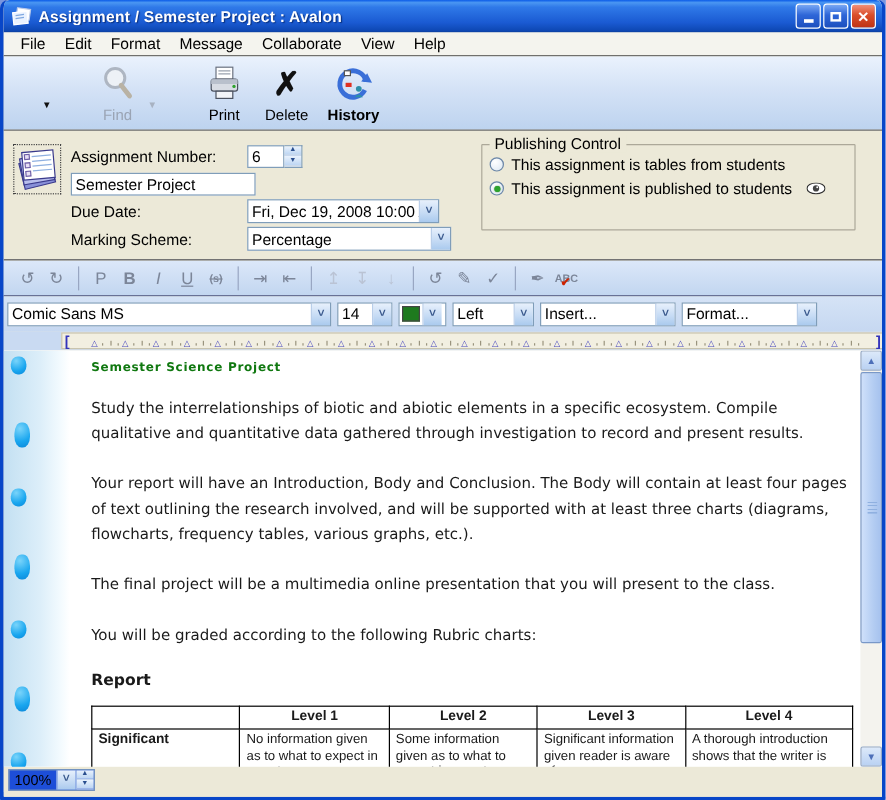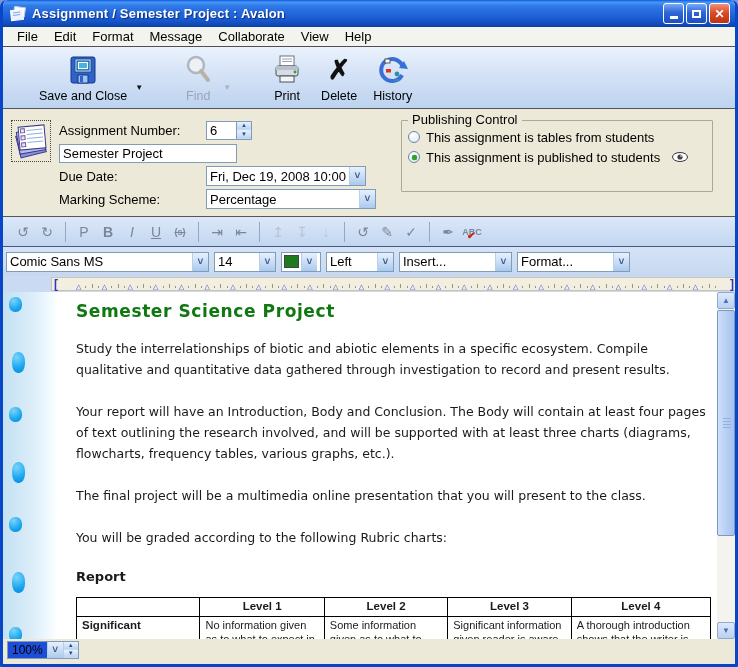--- a/index.html
+++ b/index.html
@@ -88,21 +88,21 @@
   .rbr{position:absolute;top:-1px;font-size:12px;font-weight:bold;color:#3333BB;line-height:14px;}
 
   
   .doc-wrap{position:relative;height:347px;background:#fff;display:flex;overflow:hidden;}
   .doc-margin{position:relative;width:55px;flex:none;
     background:linear-gradient(90deg,#C3E0F2 0%,#DCEEf9 55%,#F2FAFE 85%,#FFFFFF 100%);}
   .mdot{position:absolute;border-radius:45%;
     background:radial-gradient(circle at 35% 25%,#7AD4FA,#19A6EF 60%,#0B86D8);}
   .doc{flex:1;padding:9px 6px 0 18px;overflow:hidden;cursor:text;
     font-family:"DejaVu Sans",sans-serif;color:#1A1A1A;}
-  .doc h1{margin:0 0 17px;font-size:17px;letter-spacing:.6px;font-weight:bold;}
+  .doc h1{margin:0 0 17px;font-size:10px;letter-spacing:.6px;font-weight:bold;}
   .doc p{margin:0 0 21px;font-size:12.5px;line-height:21px;max-width:632px;}
   .doc h2{margin:0 0 13px;font-size:13px;font-weight:bold;}
   .rubric{border-collapse:collapse;font-size:11px;line-height:13.5px;table-layout:fixed;}
   .rubric th,.rubric td{border:1px solid #000;padding:2px 5px;vertical-align:top;
     font-family:"Liberation Sans",sans-serif;text-align:left;}
   .rubric th{font-size:11.5px;text-align:center;height:19px;}
   .rubric td.rowhead{font-weight:bold;font-size:11.5px;}
 
   
   .scrollbar{width:18px;flex:none;background:#F4F3EE;display:flex;flex-direction:column;position:relative;}
@@ -150,33 +150,20 @@
       <span class="menu-item">File</span>
       <span class="menu-item">Edit</span>
       <span class="menu-item">Format</span>
       <span class="menu-item">Message</span>
       <span class="menu-item">Collaborate</span>
       <span class="menu-item">View</span>
       <span class="menu-item">Help</span>
     </div>
 
   <div class="toolbar">
-    <div class="tbtn">
-      <span class="ticon">
-        <svg viewBox="0 0 32 32" width="32" height="32">
-          <rect x="4" y="3" width="24" height="26" rx="2" fill="#2E63C8" stroke="#16348C"></rect>
-          <rect x="8" y="5" width="16" height="13" fill="#CDEFF6" stroke="#1C4C9C"></rect>
-          <rect x="10" y="7" width="12" height="9" fill="#49B4DC" stroke="#1C4C9C"></rect>
-          <rect x="11.5" y="8.5" width="9" height="6" fill="none" stroke="#fff" stroke-width="1"></rect>
-          <rect x="11" y="21" width="10" height="8" fill="#9FC4EE" stroke="#16348C"></rect>
-          <rect x="13" y="22" width="3" height="6" fill="#2E63C8"></rect>
-        </svg>
-      </span>
-      <span class="tlabel">Save and Close</span>
-    </div>
     <span class="drop-arrow">▼</span>
 
     <div class="tbtn disabled" style="margin-left:22px;">
       <span class="ticon">
         <svg viewBox="0 0 34 34" width="34" height="34">
           <circle cx="15" cy="12" r="8" fill="#EDF1F6" stroke="#AEB6C2" stroke-width="2.5"></circle>
           <line x1="20" y1="18" x2="27" y2="27" stroke="#B9B2A4" stroke-width="4" stroke-linecap="round"></line>
         </svg>
       </span>
       <span class="tlabel">Find</span>
@@ -198,21 +185,21 @@
       <span class="tlabel">Print</span>
     </div>
 
     <div class="tbtn" style="margin-left:6px;">
       <span class="ticon">
           <span class="xglyph">✗</span>
         </span>
       <span class="tlabel">Delete</span>
     </div>
 
-    <div class="tbtn" style="margin-left:4px;">
+    <div class="tbtn" style="margin-left:4px;font-weight:bold;">
       <span class="ticon">
         <svg viewBox="0 0 32 32" width="32" height="32">
           <path d="M 26 14 A 11 11 0 1 0 25 21" fill="none" stroke="#3A6FD8" stroke-width="4"></path>
           <polygon points="27,7 31,15 22,14" fill="#3A6FD8"></polygon>
           <rect x="8" y="5" width="5" height="4" fill="#fff" stroke="#555"></rect>
           <rect x="9" y="15" width="5" height="3.5" fill="#E03020"></rect>
           <circle cx="20" cy="20" r="2.4" fill="#2E8FA8"></circle>
           <path d="M 16.5 27 Q 20 22.5 23.5 27 Z" fill="#2E8FA8"></path>
         </svg>
       </span>
@@ -243,21 +230,21 @@
       <span class="spinbox">
         <input class="xp-input" style="width: 31px;" value="6">
         <span class="spin">
             <span>▲</span>
             <span>▼</span>
           </span>
       </span>
     </div>
 
     <div class="frow">
-      <input class="xp-input" style="width: 178px;" value="Semester Project">
+      <input class="xp-input" style="width: 154px;" value="Semester Project">
     </div>
 
     <div class="frow">
       <span class="flabel">Due Date:</span>
       <span class="xp-combo" style="width:160px;">
         <span class="combo-text">Fri, Dec 19, 2008 10:00 AM</span>
         <span class="combo-arrow">˅</span>
       </span>
     </div>
 
@@ -308,25 +295,25 @@
       <span class="ed-sep"></span>
       <span class="ed-icon">↺</span>
       <span class="ed-icon">✎</span>
       <span class="ed-icon">✓</span>
       <span class="ed-sep"></span>
       <span class="ed-icon">✒</span>
       <span class="ed-icon small">ABC<span class="sub">✔</span></span>
     </div>
 
   <div class="fmt-toolbar">
-    <span class="xp-combo" style="width:203px;gap:22px;">
+    <span class="xp-combo" style="width:270px;gap:22px;">
       <span class="combo-text">Comic Sans MS</span>
       <span class="combo-arrow">˅</span>
     </span>
-    <span class="xp-combo" style="width:62px;">
+    <span class="xp-combo" style="width:46px;">
       <span class="combo-text">14</span>
       <span class="combo-arrow">˅</span>
     </span>
     <span class="xp-combo" style="width:40px;">
       <span class="swatch" style="background:#1E7A1E;"></span>
       <span class="combo-arrow">˅</span>
     </span>
     <span class="xp-combo" style="width:68px;">
       <span class="combo-text">Left</span>
       <span class="combo-arrow">˅</span>

